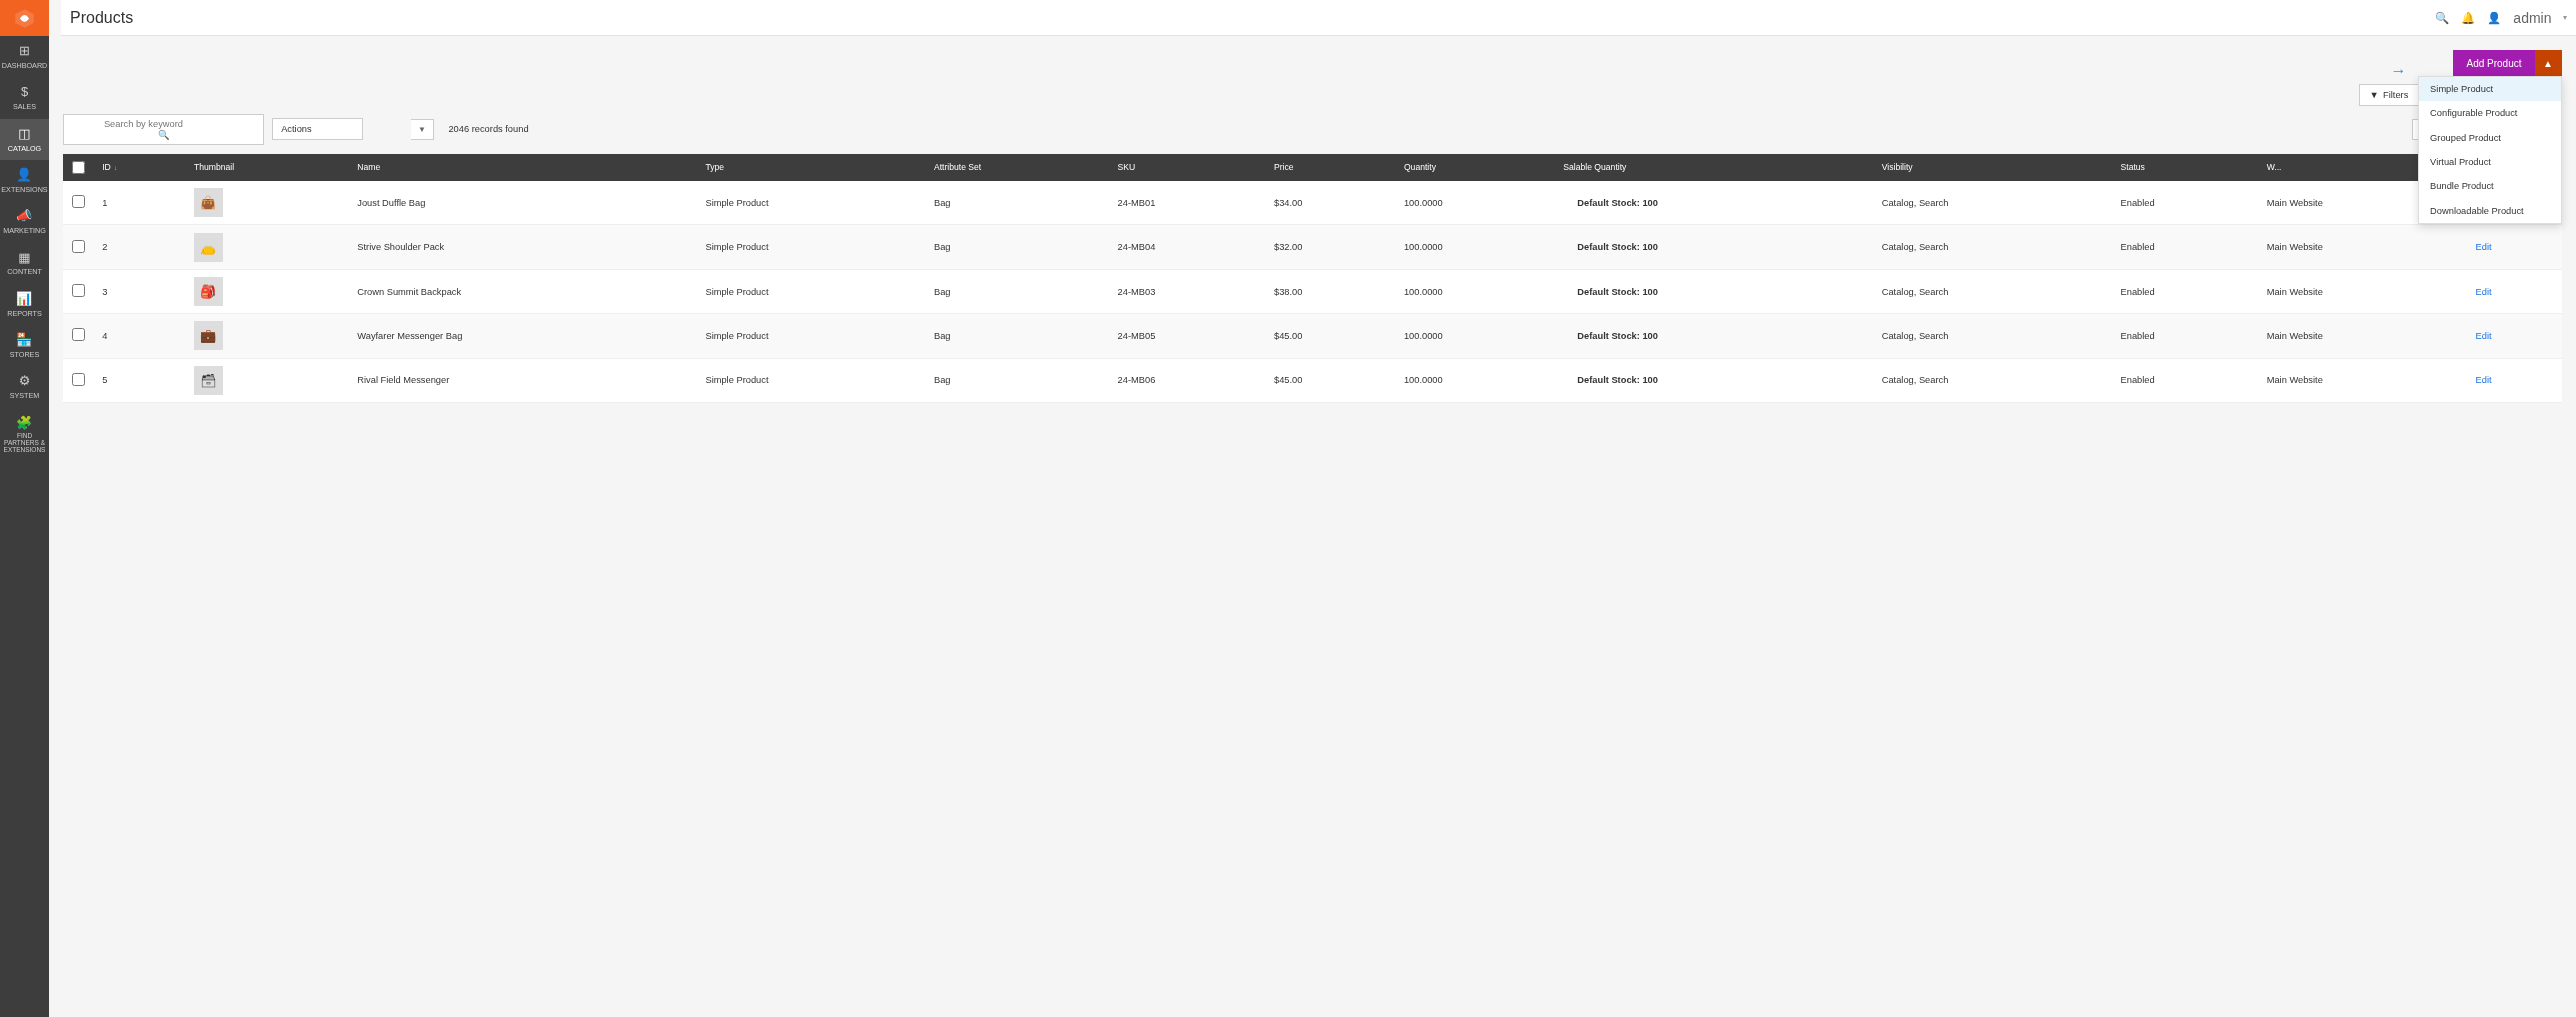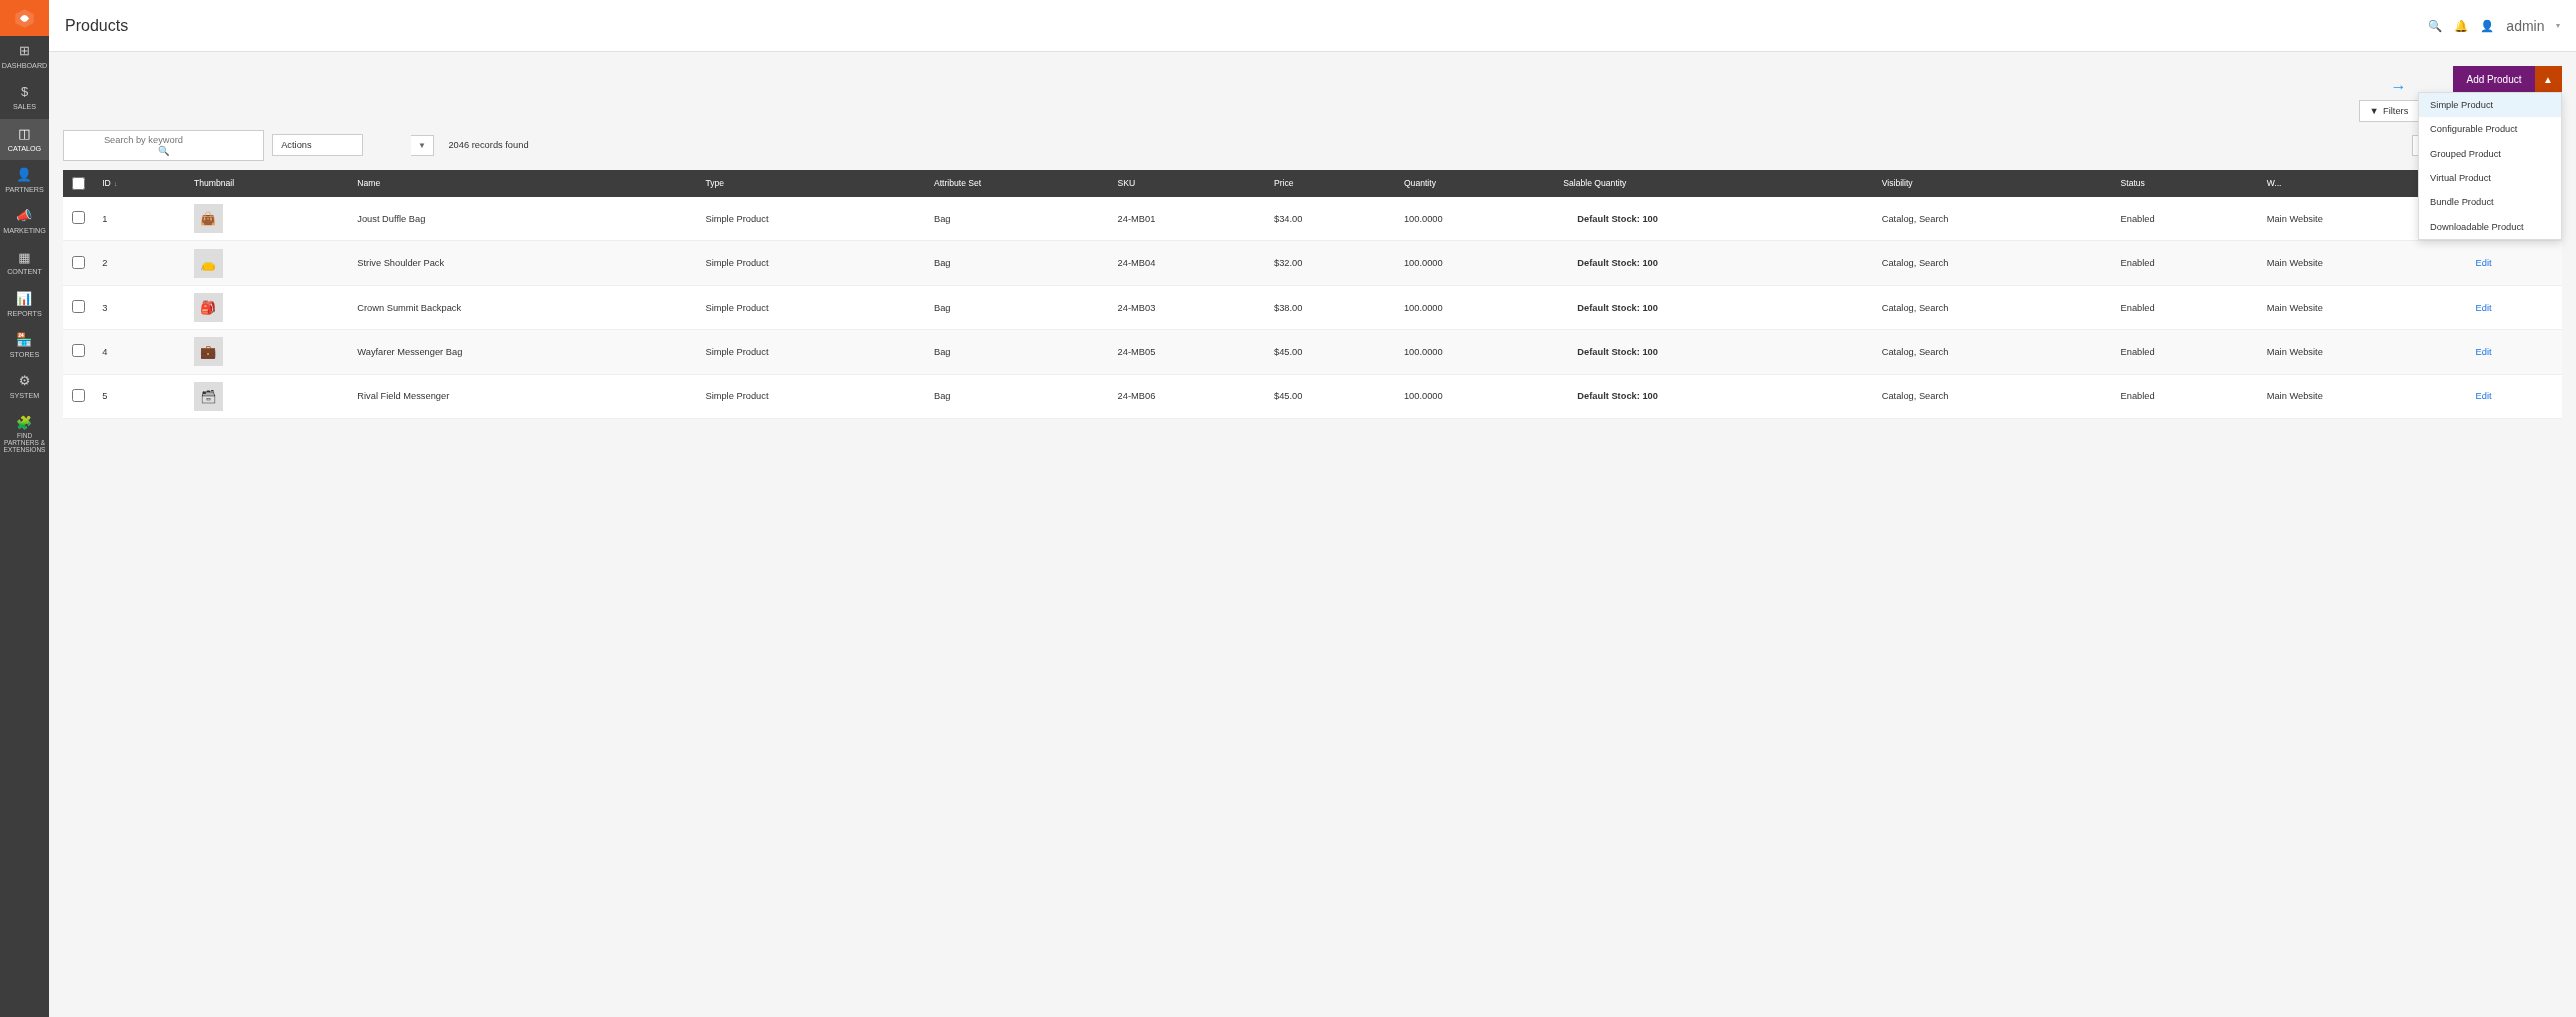--- a/index.html
+++ b/index.html
@@ -41,37 +41,38 @@
     .sidebar-item.active { background: #555; color: #fff; }
     .sidebar-item .icon { font-size: 13px; }
 
     
     .main { flex: 1; display: flex; flex-direction: column; overflow: hidden; }
 
     
     .top-header {
       background: #fff;
       border-bottom: 0.7px solid #e0e0e0;
-      padding: 0 16px;
-      height: 52px;
+      padding: 0 9px;
+      height: 36px;
       display: flex;
       align-items: center;
       justify-content: space-between;
+      margin-left: 12px;
     }
     .page-title { font-size: 16px; font-weight: 300; color: #333; }
     .header-icons { display: flex; align-items: center; gap: 11.5px; color: #666; font-size: 11.5px; }
     .header-icons span { cursor: pointer; }
     .admin-label { font-size: 14px; color: #666; }
 
     
     .content-area { flex: 1; overflow-y: auto; padding: 14.4px; position: relative; }
 
     
     .top-actions { display: flex; justify-content: flex-end; margin-bottom: 8.6px; position: relative; }
-    .add-product-btn-main { padding: 7.2px 13px; background: #701a75; border: none; color: #fff; font-size: 10px; cursor: pointer; }
+    .add-product-btn-main { padding: 7.2px 13px; background: #a21caf; border: none; color: #fff; font-size: 10px; cursor: pointer; }
     .add-product-btn-arrow {
       background: #c44300;
       border: none;
       color: #fff;
       padding: 7.2px 8.6px;
       cursor: pointer;
       font-size: 10px;
       display: flex;
       align-items: center;
     }
@@ -243,21 +244,21 @@
   <div class="sidebar-item">
     <span class="icon">$</span>
     <span>SALES</span>
   </div>
   <div class="sidebar-item active">
     <span class="icon">◫</span>
     <span>CATALOG</span>
   </div>
   <div class="sidebar-item">
     <span class="icon">👤</span>
-    <span>PARTNERS</span>
+    <span>EXTENSIONS</span>
   </div>
   <div class="sidebar-item">
     <span class="icon">📣</span>
     <span>MARKETING</span>
   </div>
   <div class="sidebar-item">
     <span class="icon">▦</span>
     <span>CONTENT</span>
   </div>
   <div class="sidebar-item">

